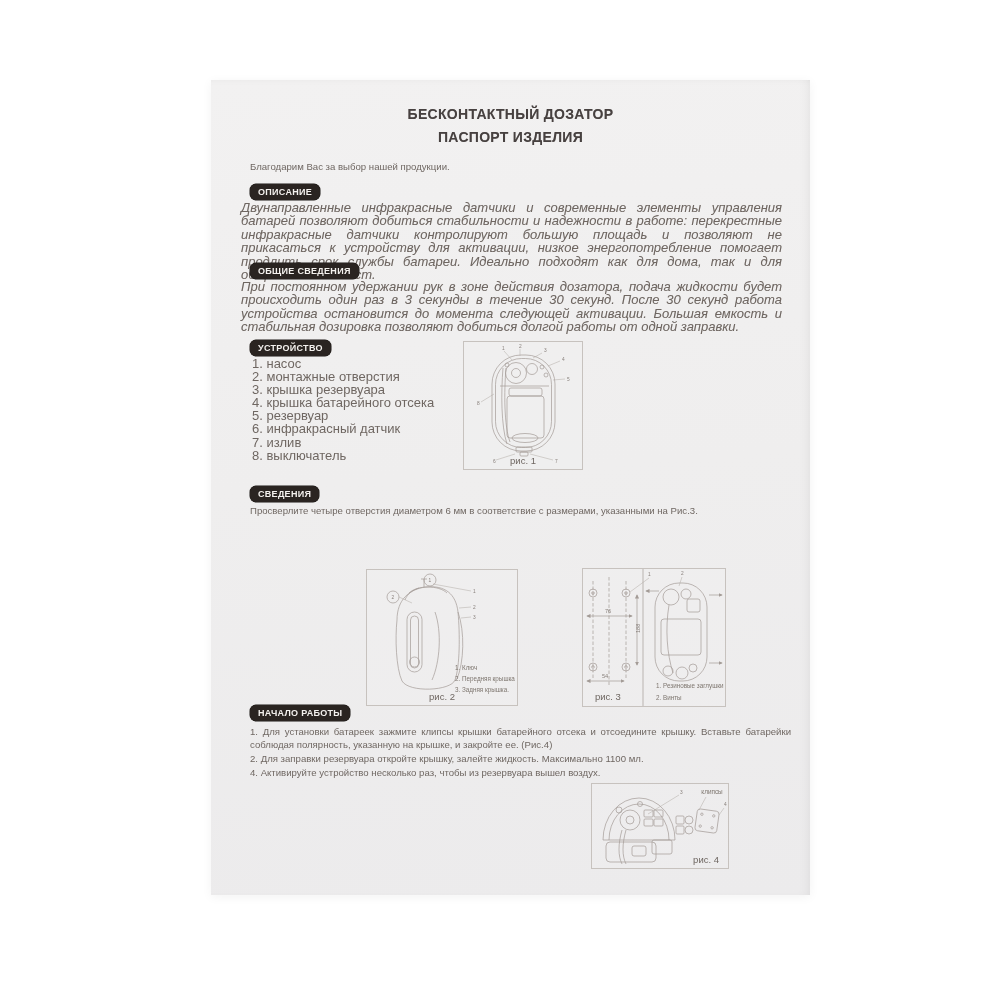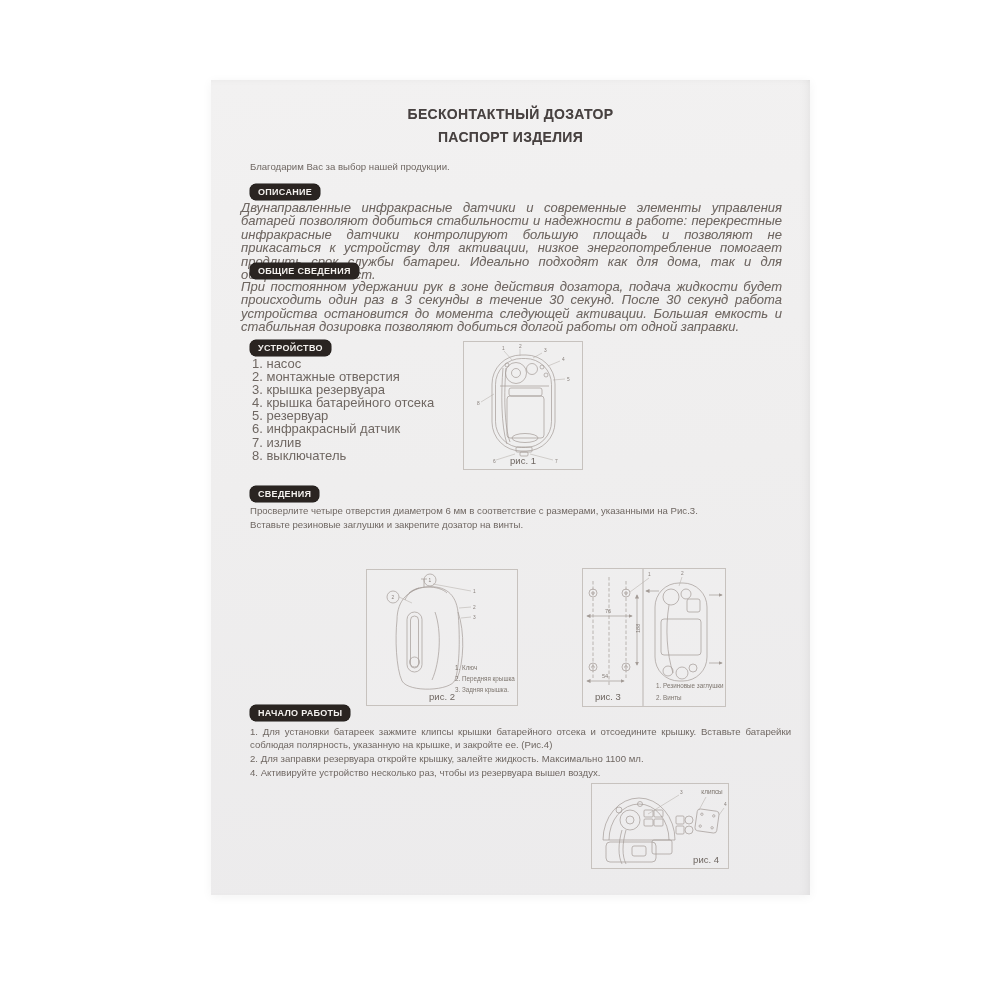--- a/index.html
+++ b/index.html
@@ -118,21 +118,20 @@
         <text class="callout" x="29" y="121">6</text>
         <text class="callout" x="91" y="121">7</text>
         <text class="callout" x="13" y="63">8</text>
       </svg>
       <div class="fig-cap cap-center">рис. 1</div>
     </div>
 
     <div class="chip" style="top:406px">СВЕДЕНИЯ</div>
     <div class="lines" style="top:424px">
       <div>Просверлите четыре отверстия диаметром 6 мм в соответствие с размерами, указанными на Рис.3.</div>
-      <div>Вставьте резиновые заглушки и закрепите дозатор на винты.</div>
     </div>
 
     <div class="fig" id="fig2" style="left:155px;top:489px;width:152px;height:137px">
       <svg width="150" height="135" viewBox="0 0 150 135">
         <g class="art">
           <path d="M30,50 C30,30 42,19 59,17 C78,15 89,24 91,42 C93,64 93,96 88,110 C84,121 42,123 35,111 C29,98 28,68 30,50 Z"></path>
           <path d="M42,23 C50,15 72,15 80,23"></path>
           <path d="M91,42 C98,62 97,92 90,109"></path>
           <path d="M38,30 C40,24 46,20 52,18"></path>
           <rect x="40" y="42" width="15" height="60" rx="7.5"></rect>

